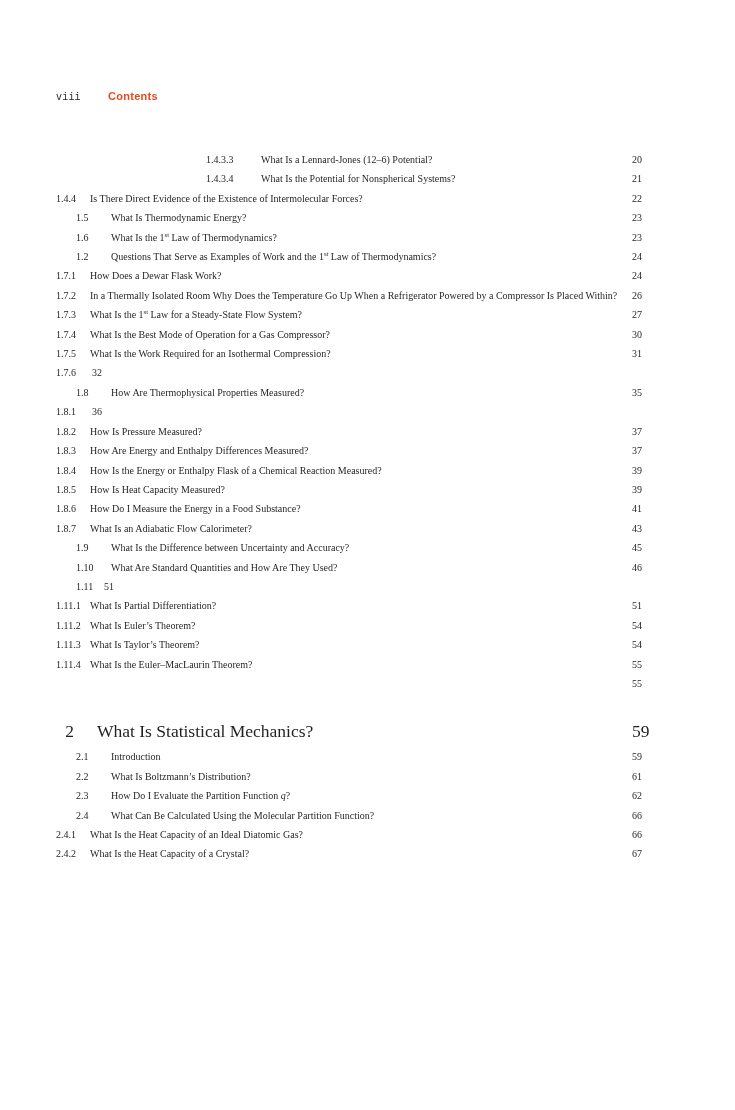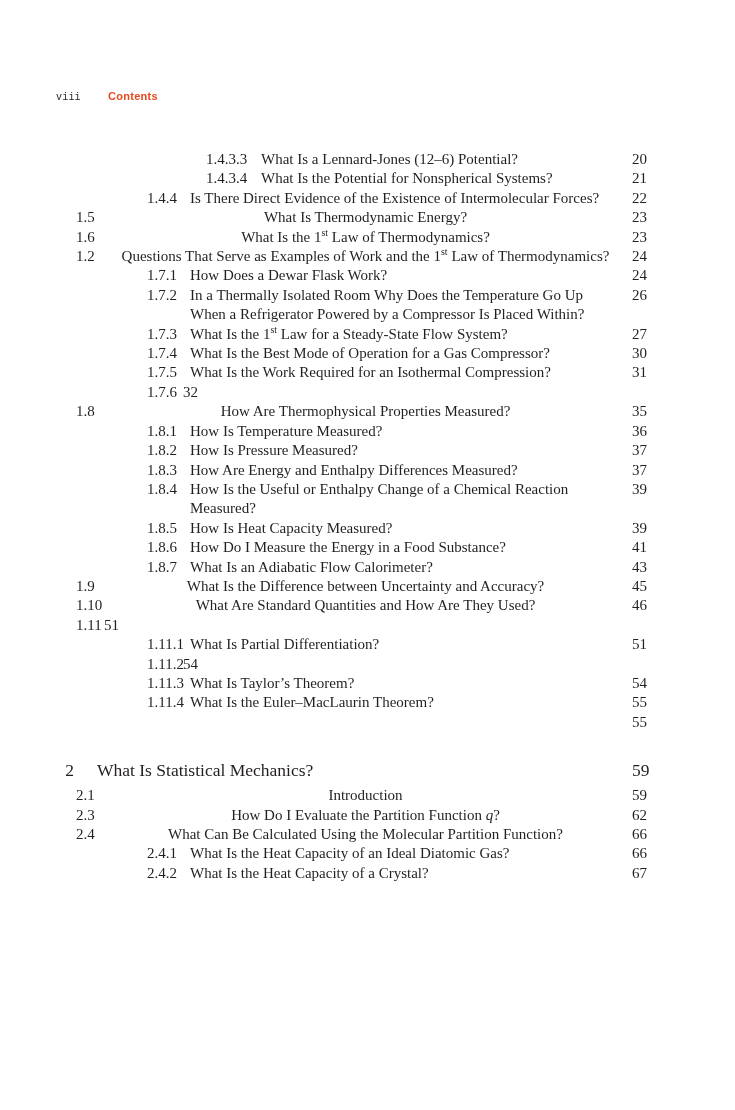--- a/index.html
+++ b/index.html
@@ -50,21 +50,21 @@
   .toc {
     position: absolute;
     top: 150px;
     left: 56px;
     width: 622px;
   }
 
   .entry {
     display: flex;
     align-items: flex-start;
-    font-size: 15px;
+    font-size: 10px;
     line-height: 19.4px;
   }
 
   .num {
     flex: 0 0 auto;
     text-align: left;
   }
   .title {
     flex: 1 1 auto;
     padding-right: 10px;
@@ -73,24 +73,24 @@
     flex: 0 0 46px;
     text-align: left;
     padding-left: 2px;
   }
 
   
   .lvl-chap > .num   { width: 18px; margin-left: 0px;  text-align: right; }
   .lvl-chap > .title { margin-left: 23px; }
 
   .lvl1 > .num   { width: 26px; margin-left: 20px; }
-  .lvl1 > .title { margin-left: 9px; text-align: center; }
-
-  .lvl2 > .num   { width: 34px; margin-left: 91px; }
-  .lvl2 > .title { margin-left: 9px; }
+  .lvl1 > .title { margin-left: 9px; }
+
+  .lvl2 > .num   { width: 34px; }
+  .lvl2 > .title { }
 
   .lvl3 > .num   { width: 46px; margin-left: 150px; }
   .lvl3 > .title { margin-left: 9px; }
 
   
   .chapter {
     font-size: 17.5px;
     line-height: 24px;
     margin-top: 26px;
     margin-bottom: 4px;
@@ -175,36 +175,35 @@
         <div class="num">1.7.6</div>
         <div class="page-no">32</div>
       </div>
       <div class="entry lvl1">
         <div class="num">1.8</div>
         <div class="title">How Are Thermophysical Properties Measured?</div>
         <div class="page-no">35</div>
       </div>
       <div class="entry lvl2">
         <div class="num">1.8.1</div>
-        <div class="title">How Is Temperature Measured?</div>
         <div class="page-no">36</div>
       </div>
       <div class="entry lvl2">
         <div class="num">1.8.2</div>
         <div class="title">How Is Pressure Measured?</div>
         <div class="page-no">37</div>
       </div>
       <div class="entry lvl2">
         <div class="num">1.8.3</div>
         <div class="title">How Are Energy and Enthalpy Differences Measured?</div>
         <div class="page-no">37</div>
       </div>
       <div class="entry lvl2">
         <div class="num">1.8.4</div>
-        <div class="title">How Is the Useful or Enthalpy Change of a Chemical Reaction Measured?</div>
+        <div class="title">How Is the Energy or Enthalpy Flask of a Chemical Reaction Measured?</div>
         <div class="page-no">39</div>
       </div>
       <div class="entry lvl2">
         <div class="num">1.8.5</div>
         <div class="title">How Is Heat Capacity Measured?</div>
         <div class="page-no">39</div>
       </div>
       <div class="entry lvl2">
         <div class="num">1.8.6</div>
         <div class="title">How Do I Measure the Energy in a Food Substance?</div>
@@ -229,20 +228,21 @@
         <div class="num">1.11</div>
         <div class="page-no">51</div>
       </div>
       <div class="entry lvl2">
         <div class="num">1.11.1</div>
         <div class="title">What Is Partial Differentiation?</div>
         <div class="page-no">51</div>
       </div>
       <div class="entry lvl2">
         <div class="num">1.11.2</div>
+        <div class="title">What Is Euler’s Theorem?</div>
         <div class="page-no">54</div>
       </div>
       <div class="entry lvl2">
         <div class="num">1.11.3</div>
         <div class="title">What Is Taylor’s Theorem?</div>
         <div class="page-no">54</div>
       </div>
       <div class="entry lvl2">
         <div class="num">1.11.4</div>
         <div class="title">What Is the Euler–MacLaurin Theorem?</div>
@@ -257,20 +257,25 @@
         <div class="num">2</div>
         <div class="title">What Is Statistical Mechanics?</div>
         <div class="page-no">59</div>
       </div>
       <div class="entry lvl1">
         <div class="num">2.1</div>
         <div class="title">Introduction</div>
         <div class="page-no">59</div>
       </div>
       <div class="entry lvl1">
+        <div class="num">2.2</div>
+        <div class="title">What Is Boltzmann’s Distribution?</div>
+        <div class="page-no">61</div>
+      </div>
+      <div class="entry lvl1">
         <div class="num">2.3</div>
         <div class="title">How Do I Evaluate the Partition Function <i>q</i>?</div>
         <div class="page-no">62</div>
       </div>
       <div class="entry lvl1">
         <div class="num">2.4</div>
         <div class="title">What Can Be Calculated Using the Molecular Partition Function?</div>
         <div class="page-no">66</div>
       </div>
       <div class="entry lvl2">

